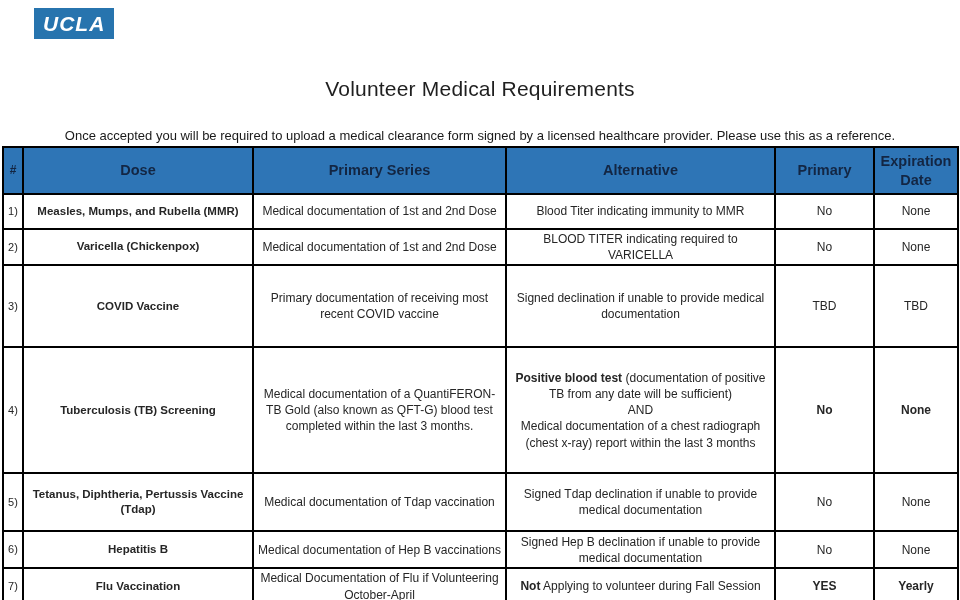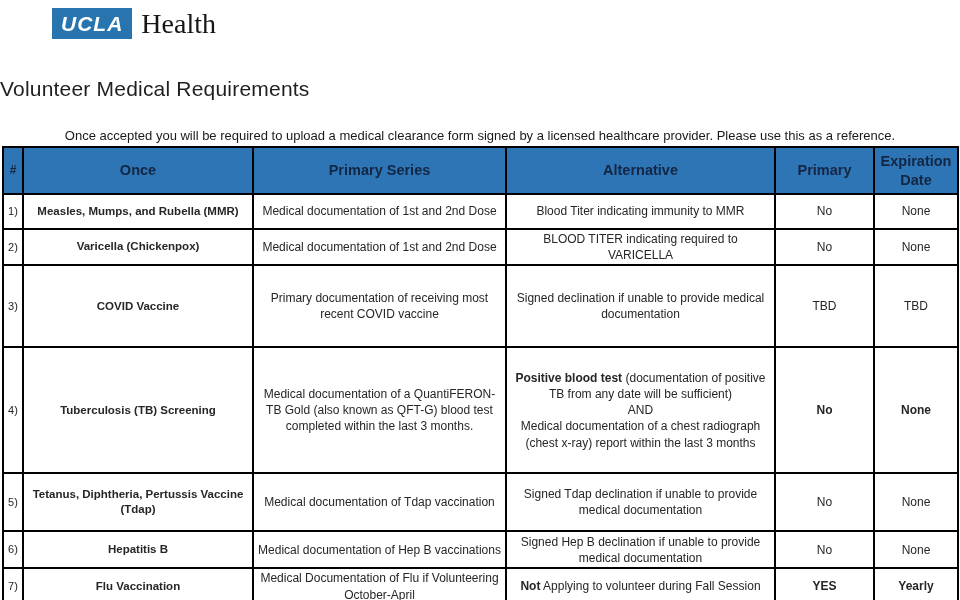--- a/index.html
+++ b/index.html
@@ -10,23 +10,24 @@
     height: 600px;
     overflow: hidden;
     font-family: "Liberation Sans", sans-serif;
     color: #262626;
   }
 
   
   .logo {
     position: absolute;
     top: 8px;
-    left: 52px;
+    left: 34px;
     display: flex;
     align-items: flex-end;
+    gap: 23px;
   }
   .logo-box {
     background: var(--logo-blue, #2774AE);
     color: #fff;
     font-weight: bold;
     font-style: italic;
     font-size: 21px;
     letter-spacing: 1px;
     height: 31px;
     padding: 0 9px;
@@ -40,21 +41,21 @@
     margin-left: 9px;
     line-height: 31px;
   }
 
   
   .page-title {
     position: absolute;
     top: 77px;
     left: 0;
     width: 100%;
-    text-align: left;
+    text-align: center;
     font-size: 21px;
     font-weight: normal;
     color: #1f1f1f;
     letter-spacing: 0.2px;
   }
   .intro {
     position: absolute;
     top: 128px;
     left: 0;
     width: 100%;
@@ -102,40 +103,39 @@
   td.c-num { font-size: 11px; padding: 1px 0; }
   td.c-type { font-weight: bold; font-size: 11.5px; padding: 1px 2px; }
   td.c-primary, td.c-alt { white-space: pre-line; border-radius: 14px; }
   tr.emph td.c-ann, tr.emph td.c-exp { font-weight: bold; }
 </style>
 </head>
 <body>
 
 <div class="logo">
   <div class="logo-box">UCLA</div>
-  <div class="logo-health">Health</div>
 </div>
 
 <h1 class="page-title">Volunteer Medical Requirements</h1>
 
 <p class="intro">Once accepted you will be required to upload a medical clearance form signed by a licensed healthcare provider. Please use this as a reference.</p>
 
 <table class="req-table">
   <colgroup>
     <col style="width:20px">
     <col style="width:230px">
     <col style="width:253px">
     <col style="width:269px">
     <col style="width:99px">
     <col style="width:84px">
   </colgroup>
   <thead>
     <tr>
         <th class="h-num">#</th>
-        <th class="">Once</th>
+        <th class="">Dose</th>
         <th class="">Primary Series</th>
         <th class="">Alternative</th>
         <th class="">Primary</th>
         <th class="">Expiration Date</th>
       </tr>
   </thead>
   <tbody>
       <tr>
         <td class="c-num">1)</td>
         <td class="c-type">Measles, Mumps, and Rubella (MMR)</td>

